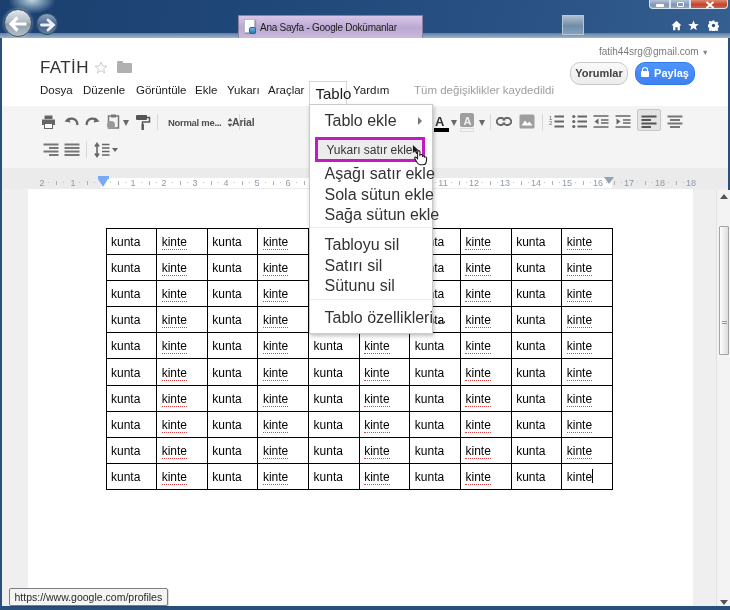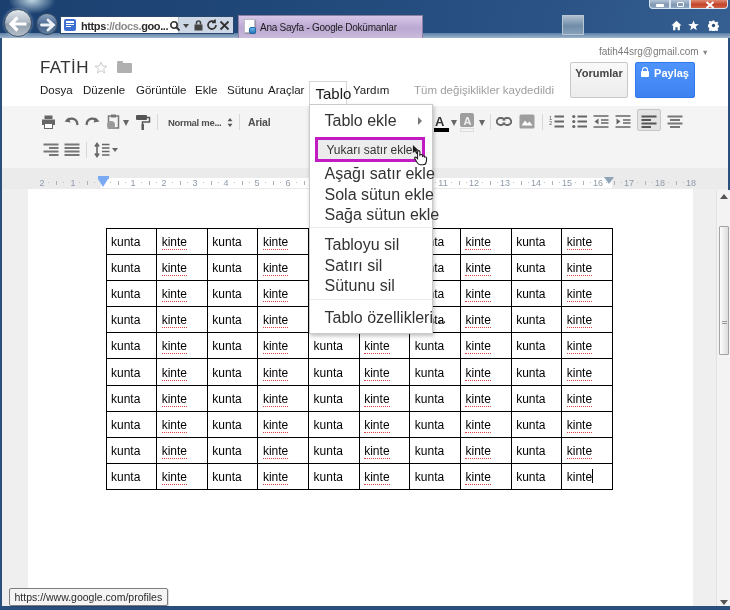--- a/index.html
+++ b/index.html
@@ -45,21 +45,21 @@
 #tabx{position:absolute;right:6px;top:6px;color:#6d6d7a;font-size:10px;font-weight:bold}
 
 #homei,#stari,#geari{position:absolute;top:20px}
 
 #content{position:absolute;left:2px;top:38px;width:726px;height:568px;background:#fff}
 #email{position:absolute;right:19px;top:8px;font-size:10px;color:#7a7a7a}
 #title{position:absolute;left:38px;top:20px;font-size:17px;color:#333;letter-spacing:.4px}
 #star2{position:absolute;left:92px;top:23px}
 #folder{position:absolute;left:115px;top:25px;width:15px;height:10px;background:#b0b0b0;border-radius:1px}
 #folder:before{content:"";position:absolute;left:0;top:-2px;width:6px;height:2px;background:#b0b0b0;border-radius:1px 1px 0 0}
-.btn{position:absolute;top:24px;height:36px;font-size:11px;font-weight:bold;text-align:center;border-radius:2px}
+.btn{position:absolute;top:24px;height:23px;font-size:11px;font-weight:bold;text-align:center;border-radius:10px}
 #yorumlar{left:568px;width:58px;line-height:20px;color:#444;background:linear-gradient(#f9f9f9,#ececec);border:1px solid #c8c8c8}
 #paylas{left:633px;width:60px;line-height:20px;color:#fff;background:linear-gradient(#4f93fc,#3d82f0);border:1px solid #3079ed}
 #paylas .lock{display:inline-block;width:8px;height:6px;background:#fff;border-radius:1px;position:relative;margin-right:5px}
 #paylas .lock:before{content:"";position:absolute;left:1px;top:-4px;width:4px;height:4px;border:1.5px solid #fff;border-bottom:none;border-radius:3px 3px 0 0}
 
 .mi{position:absolute;top:46px;font-size:11.5px;color:#1a1a1a}
 #tablobox{position:absolute;left:306.5px;top:43px;width:38px;height:23px;background:#fff;border:1px solid #d5d5d5;border-bottom:none;z-index:6}
 #tablobox span{position:absolute;left:6px;top:3px;font-size:15px;color:#1a1a1a}
 #status{position:absolute;left:412px;top:46px;font-size:11.5px;color:#9e9e9e}
 
@@ -111,44 +111,20 @@
       <svg style="position:absolute;left:14px;top:0.5px" width="10" height="8" viewBox="0 0 10 8">
         <path d="M1.5 1 L8.5 7 M8.5 1 L1.5 7" stroke="#fff" stroke-width="2"></path>
       </svg>
     </div>
   <div id="back"><svg width="28" height="28" viewBox="0 0 28 28">
         <path d="M12.5 7.5 L6 14 L12.5 20.5 M6.5 14 L21.5 14" stroke="#fff" stroke-width="3.2" fill="none" stroke-linecap="butt" stroke-linejoin="miter"></path>
       </svg></div>
   <div id="fwd"><svg width="22" height="22" viewBox="0 0 22 22">
         <path d="M11 6 L16.5 11 L11 16 M4.5 11 L16.5 11" stroke="#eef2f6" stroke-width="2.8" fill="none" stroke-linecap="round"></path>
       </svg></div>
-  <div id="abar">
-    <div id="abarbtns"></div>
-    <div id="afav">
-        <i></i>
-        <b></b>
-        <u></u>
-      </div>
-    <div id="atext">https<span class="gy">://docs.</span>goo...</div>
-    <svg class="icon" style="left:108px;top:3px" width="12" height="12" viewBox="0 0 12 12">
-        <circle cx="5" cy="5" r="3.2" stroke="#333" stroke-width="1.6" fill="none"></circle>
-        <path d="M7.5 7.5 L10.5 10.5" stroke="#333" stroke-width="1.8"></path>
-      </svg>
-    <div style="position:absolute;left:122px;top:7px;width:0;height:0;border-left:3.5px solid transparent;border-right:3.5px solid transparent;border-top:4px solid #444"></div>
-    <svg class="icon" style="left:132px;top:3px" width="11" height="11" viewBox="0 0 11 11">
-        <rect x="1.5" y="4.5" width="8" height="6" fill="#444"></rect>
-        <path d="M3.5 4.5 V3 a2 2 0 0 1 4 0 V4.5" stroke="#444" stroke-width="1.6" fill="none"></path>
-      </svg>
-    <svg class="icon" style="left:145px;top:2px" width="12" height="12" viewBox="0 0 12 12">
-        <path d="M10 6 a4 4 0 1 1 -1.2 -2.8 M9 0.5 L9 3.5 L6 3.5" stroke="#333" stroke-width="1.7" fill="none"></path>
-      </svg>
-    <svg class="icon" style="left:158px;top:3px" width="11" height="11" viewBox="0 0 11 11">
-        <path d="M1.5 1.5 L9.5 9.5 M9.5 1.5 L1.5 9.5" stroke="#333" stroke-width="1.8"></path>
-      </svg>
-  </div>
   <div class="tab" id="tab1">
       <div class="tabfav">
         <i></i>
       </div>
       <span class="tabtxt" style="letter-spacing:-0.25px">Ana Sayfa - Google Dokümanlar</span>
     </div>
   <div id="newtab"></div>
   <svg id="homei" style="left:671px" width="11" height="11" viewBox="0 0 13 12">
       <path d="M6.5 0.5 L12.5 6 H10.5 V11.5 H7.8 V8 H5.2 V11.5 H2.5 V6 H0.5 Z" fill="#fff"></path>
     </svg>
@@ -168,21 +144,21 @@
       <path d="M7 1 L8.6 5 L13 5.2 L9.6 7.9 L10.7 12 L7 9.6 L3.3 12 L4.4 7.9 L1 5.2 L5.4 5 Z" fill="none" stroke="#ccc" stroke-width="1"></path>
     </svg>
   <div id="folder"></div>
   <div class="btn" id="yorumlar">Yorumlar</div>
   <div class="btn" id="paylas"><span class="lock"></span>Paylaş</div>
 
   <div class="mi" style="left:38px">Dosya</div>
   <div class="mi" style="left:81px">Düzenle</div>
   <div class="mi" style="left:134px">Görüntüle</div>
   <div class="mi" style="left:193px">Ekle</div>
-  <div class="mi" style="left:225px">Sütunu</div>
+  <div class="mi" style="left:225px">Yukarı</div>
   <div class="mi" style="left:266px">Araçlar</div>
   <div id="tablobox">
       <span>Tablo</span>
     </div>
   <div class="mi" style="left:351px">Yardım</div>
   <div id="status">Tüm değişiklikler kaydedildi</div>
 
   <div id="toolbar">
 
     <svg class="icon" style="left:39px;top:9px" width="15" height="14" viewBox="0 0 15 14">
@@ -208,21 +184,21 @@
         <rect x="1" y="1" width="11" height="5" rx="1" fill="#555"></rect>
         <path d="M12 3.5 H14.5 V8 H7.5 V10" stroke="#555" stroke-width="1.5" fill="none"></path>
         <rect x="6.5" y="10" width="2.4" height="6" fill="#555"></rect>
       </svg>
     <div class="sep" style="left:155px;top:8px"></div>
     <div class="tbtxt" style="left:166px;top:11px;font-size:9.5px;letter-spacing:-0.3px">Normal me...</div>
     <svg class="icon" style="left:225px;top:12px" width="6" height="9" viewBox="0 0 7 11">
         <path d="M3.5 0 L6.5 4 H0.5 Z M3.5 11 L6.5 7 H0.5 Z" fill="#555"></path>
       </svg>
     <div class="sep" style="left:237px;top:8px"></div>
-    <div class="tbtxt" style="left:246px;top:10px;font-size:10.5px">Arial</div>
+    <div class="tbtxt" style="left:230px;top:10px;font-size:10.5px">Arial</div>
 
     <div class="tbtxt" style="left:433px;top:8px;font-size:13px;color:#333">A</div>
     <div style="position:absolute;left:432px;top:22px;width:15px;height:3.5px;background:#000"></div>
     <div style="position:absolute;left:449px;top:14px;width:0;height:0;border-left:3px solid transparent;border-right:3px solid transparent;border-top:6px solid #666"></div>
     <div style="position:absolute;left:458px;top:7px;width:14px;height:14px;background:#9e9e9e;border-radius:2px">
         <span style="position:absolute;left:3.5px;top:2px;font-size:11px;font-weight:bold;color:#f0f0f0">A</span>
       </div>
     <div style="position:absolute;left:458px;top:22px;width:14px;height:3.5px;background:#f3f3f3;border:1px solid #ddd"></div>
     <div style="position:absolute;left:477px;top:14px;width:0;height:0;border-left:3px solid transparent;border-right:3px solid transparent;border-top:6px solid #666"></div>
     <div class="sep" style="left:488px;top:8px"></div>

